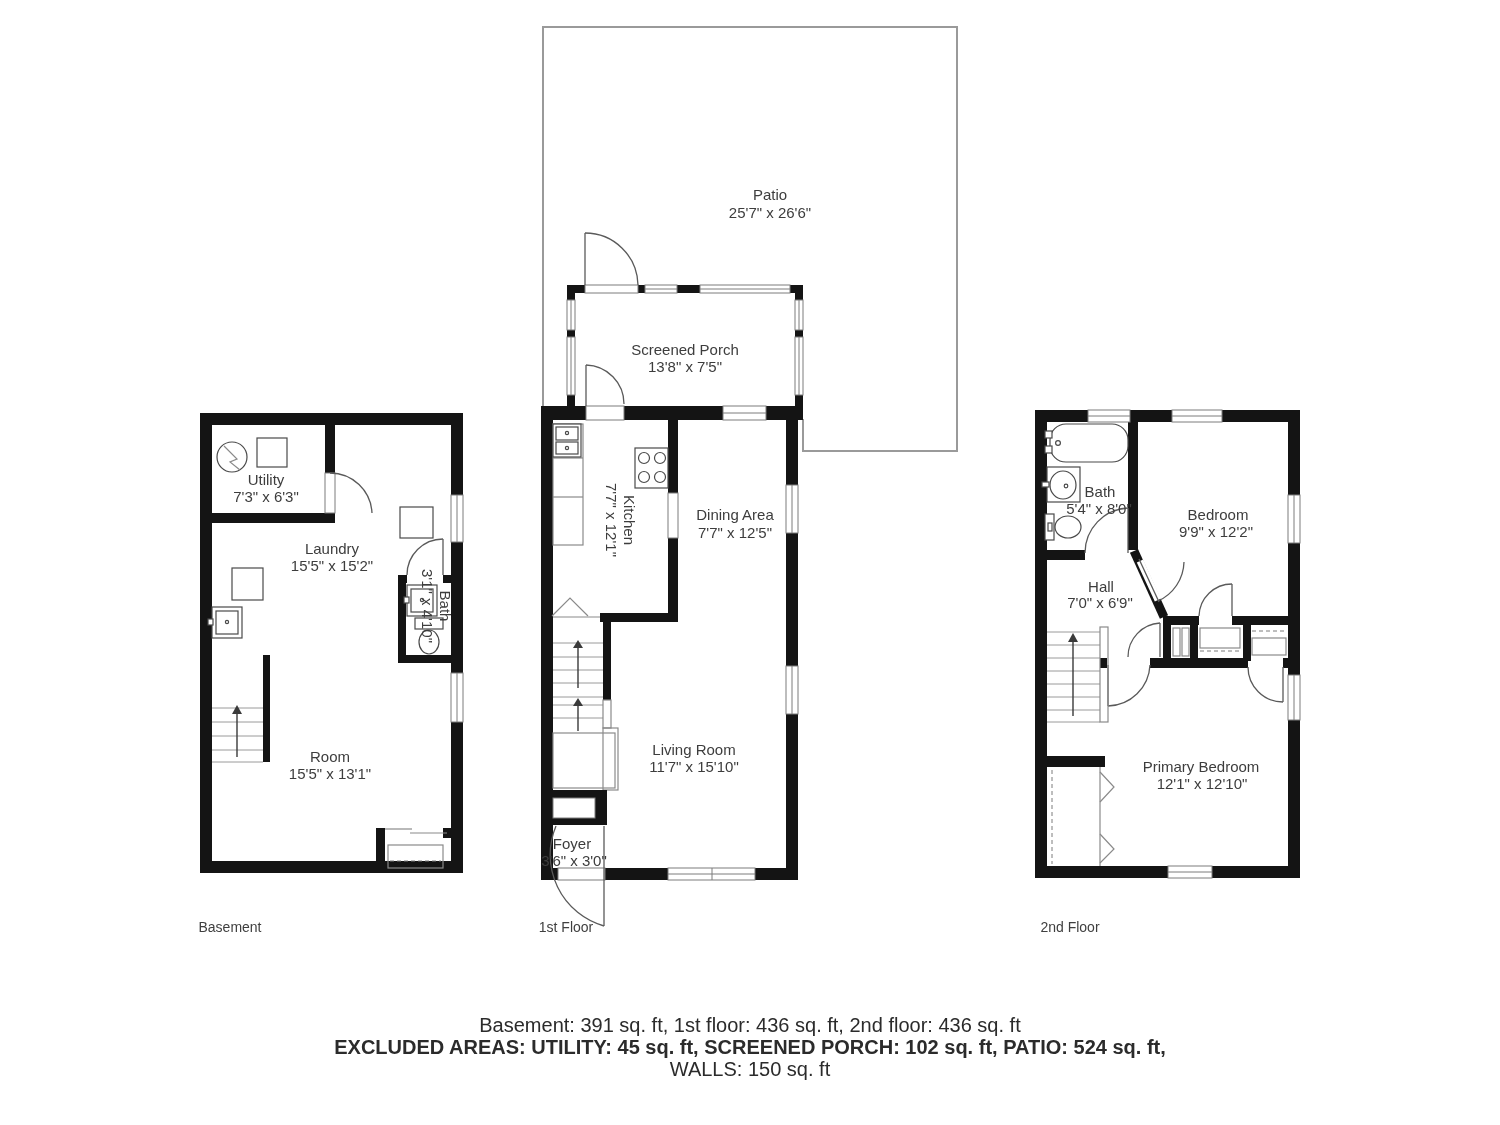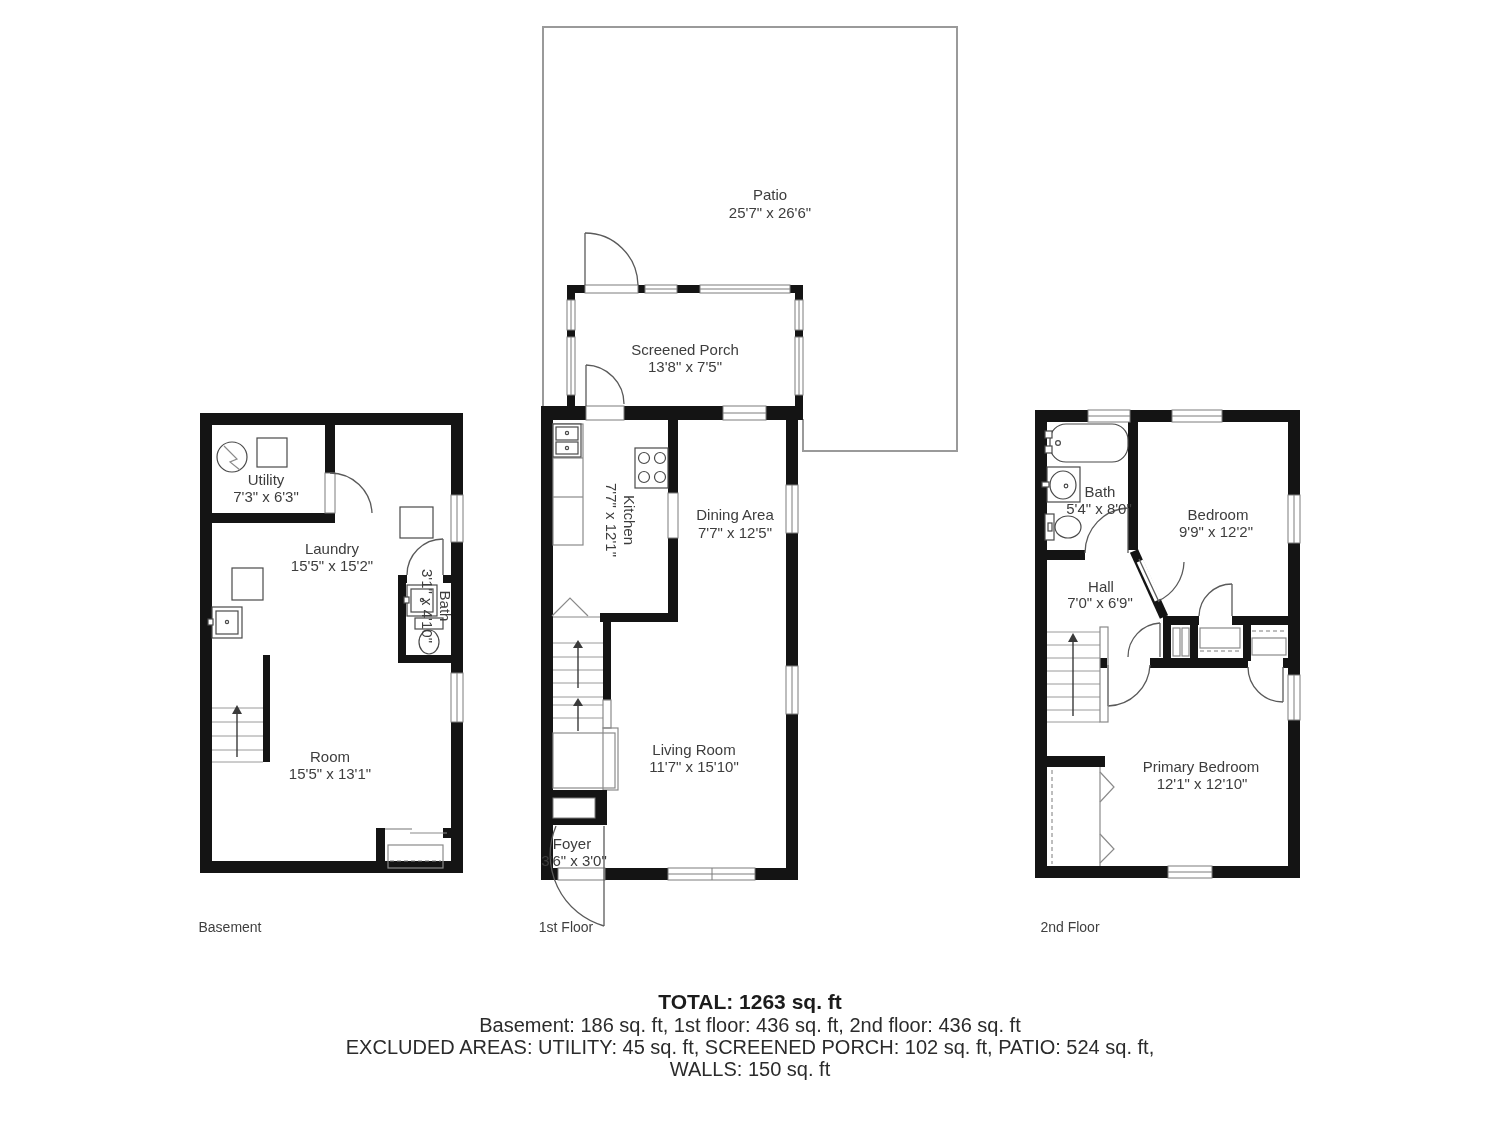--- a/index.html
+++ b/index.html
@@ -18,21 +18,21 @@
   .dash{stroke:#7d7d7d;stroke-width:1;fill:none;stroke-dasharray:4 3;}
   .arrow{stroke:#3a3a3a;stroke-width:1.4;fill:none;}
   .ahead{fill:#3a3a3a;stroke:none;}
   .patio-line{stroke:#9a9a9a;stroke-width:2;fill:none;}
   .room-name{font-size:15px;fill:#3d3d3d;text-anchor:middle;}
   .room-dims{font-size:15px;fill:#3d3d3d;text-anchor:middle;}
   .floor-label{font-size:14px;fill:#3f3f3f;text-anchor:middle;}
   .summary{position:absolute;left:0;width:1500px;text-align:center;color:#2b2b2b;}
   .summary.total{top:990px;font-size:21px;font-weight:bold;color:#1c1c1c;}
   .summary.floors{top:1014px;font-size:20px;}
-  .summary.excluded{top:1036px;font-size:20px;}
+  .summary.excluded{top:1036px;font-size:20px;font-weight:bold;}
   .summary.walls{top:1058px;font-size:20px;text-align:center;}
   .summary.disclaimer{top:1088px;font-size:11.5px;color:#555555;}
 </style>
 </head>
 <body>
 
 <div class="stage">
 <svg width="1500" height="1125" viewBox="0 0 1500 1125">
 
   <g>
@@ -381,17 +381,16 @@
     <text class="room-dims" x="1100" y="608">7'0" x 6'9"</text>
     <text class="room-name" x="1201" y="772">Primary Bedroom</text>
     <text class="room-dims" x="1202" y="789">12'1" x 12'10"</text>
   </g>
 
   <text class="floor-label" x="230" y="932">Basement</text>
   <text class="floor-label" x="566" y="932">1st Floor</text>
   <text class="floor-label" x="1070" y="932">2nd Floor</text>
 </svg>
 
-  <div class="summary total">TOTAL: 1263 sq. ft</div>
-  <div class="summary floors">Basement: 186 sq. ft, 1st floor: 436 sq. ft, 2nd floor: 436 sq. ft</div>
+  <div class="summary floors">Basement: 391 sq. ft, 1st floor: 436 sq. ft, 2nd floor: 436 sq. ft</div>
   <div class="summary excluded">EXCLUDED AREAS: UTILITY: 45 sq. ft, SCREENED PORCH: 102 sq. ft, PATIO: 524 sq. ft,</div>
   <div class="summary walls">WALLS: 150 sq. ft</div>
 </div>
 
 </body></html>

